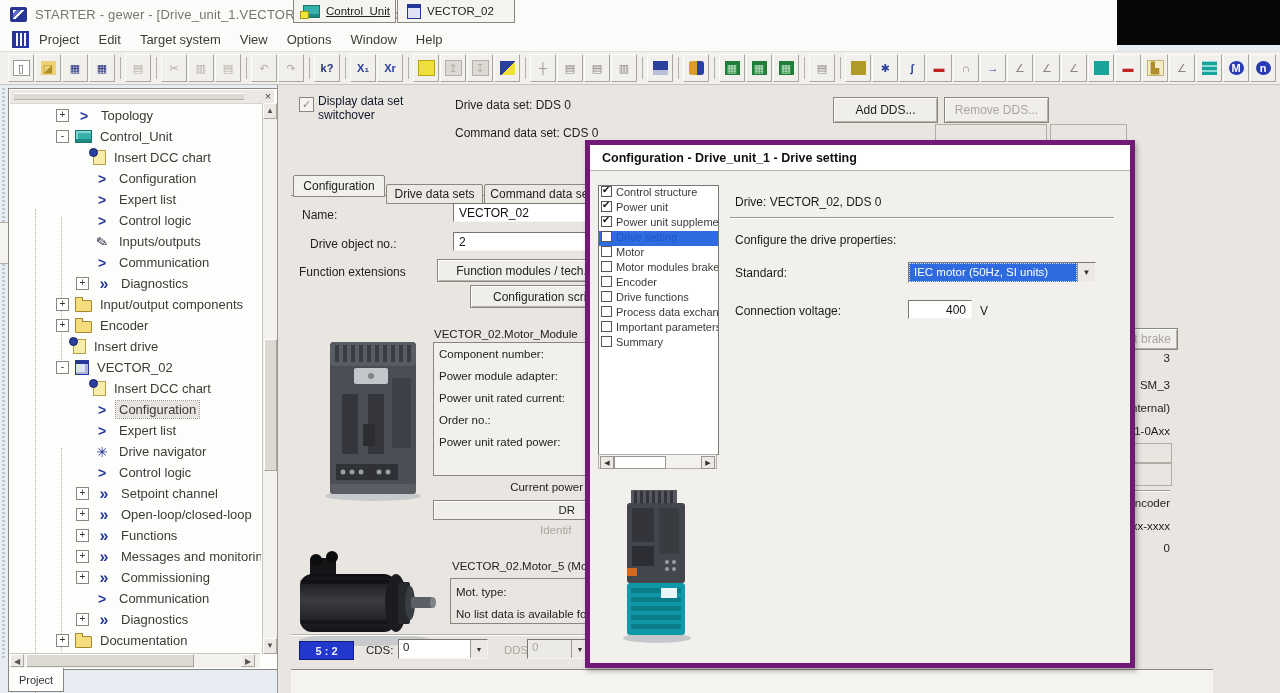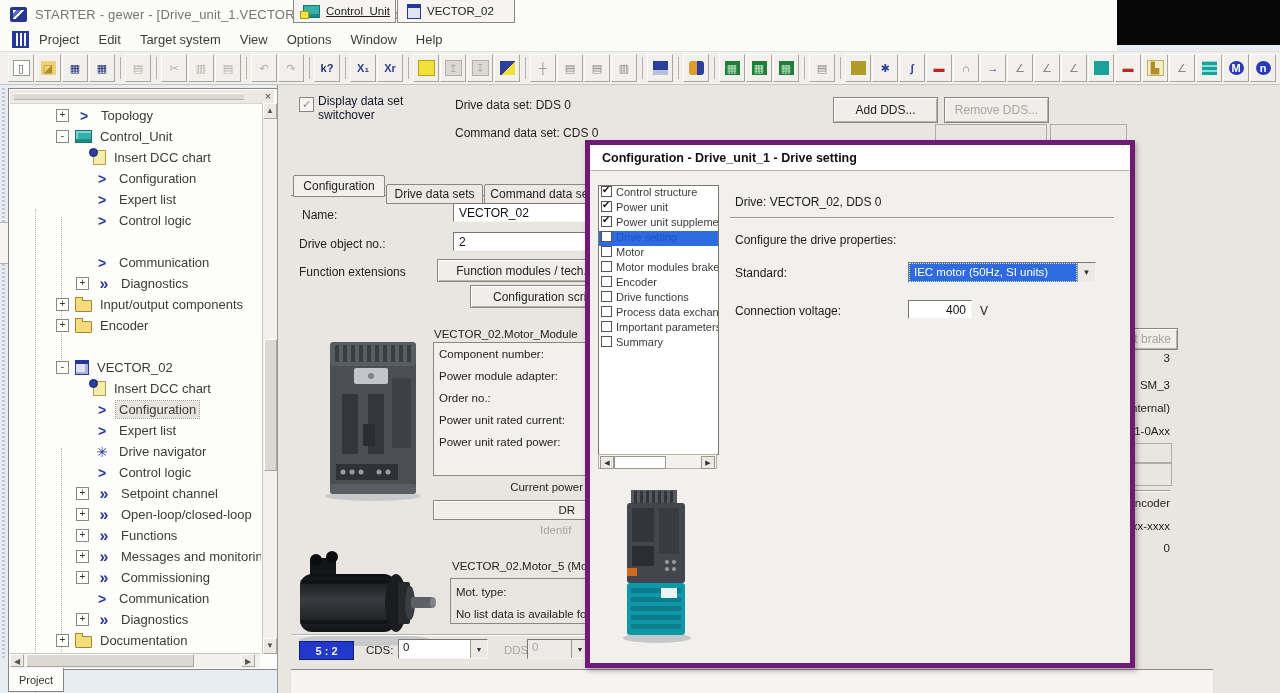--- a/index.html
+++ b/index.html
@@ -311,39 +311,49 @@
     <div class="trow" style="top:100px;padding-left:65px">
         <span class="expsp"></span>
         <span class="tic chev"></span>
         <span class="tlabel">Expert list</span>
       </div>
     <div class="trow" style="top:121px;padding-left:65px">
         <span class="expsp"></span>
         <span class="tic chev"></span>
         <span class="tlabel">Control logic</span>
       </div>
+    <div class="trow" style="top:142px;padding-left:65px">
+        <span class="expsp"></span>
+        <span class="tic io"></span>
+        <span class="tlabel">Inputs/outputs</span>
+      </div>
     <div class="trow" style="top:163px;padding-left:65px">
         <span class="expsp"></span>
         <span class="tic chev"></span>
         <span class="tlabel">Communication</span>
       </div>
     <div class="trow" style="top:184px;padding-left:65px">
         <span class="exp">+</span>
         <span class="tic dchev"></span>
         <span class="tlabel">Diagnostics</span>
       </div>
     <div class="trow" style="top:205px;padding-left:45px">
         <span class="exp">+</span>
         <span class="tic folder"></span>
         <span class="tlabel">Input/output components</span>
       </div>
     <div class="trow" style="top:226px;padding-left:45px">
         <span class="exp">+</span>
         <span class="tic folder"></span>
         <span class="tlabel">Encoder</span>
+      </div>
+    <div class="trow" style="top:247px;padding-left:45px">
+        <span class="expsp"></span>
+        <span class="tic dcc"></span>
+        <span class="tlabel">Insert drive</span>
       </div>
     <div class="trow" style="top:268px;padding-left:45px">
         <span class="exp">-</span>
         <span class="tic drv"></span>
         <span class="tlabel">VECTOR_02</span>
       </div>
     <div class="trow" style="top:289px;padding-left:65px">
         <span class="expsp"></span>
         <span class="tic dcc"></span>
         <span class="tlabel">Insert DCC chart</span>
@@ -433,32 +443,32 @@
   <div class="ghost" style="left:935px;top:124px;width:110px;height:16px"></div>
   <div class="ghost" style="left:1050px;top:124px;width:75px;height:16px"></div>
 
   <div class="abs" style="left:291px;top:195px;width:294px;height:1px;background:#8a8780"></div>
   <div class="mtab active" style="left:293px;width:92px">Configuration</div>
   <div class="mtab" style="left:386px;width:97px">Drive data sets</div>
   <div class="mtab" style="left:484px;width:120px">Command data sets</div>
 
   <div class="lbl" style="left:302px;top:208px">Name:</div>
   <input class="inp abs" style="left: 453px; top: 203px; width: 161px; height: 19px;" readonly="" value="VECTOR_02">
-  <div class="lbl" style="left:299px;top:237px">Drive object no.:</div>
+  <div class="lbl" style="left:310px;top:237px">Drive object no.:</div>
   <input class="inp abs" style="left: 453px; top: 232px; width: 161px; height: 19px;" readonly="" value="2">
   <div class="lbl" style="left:299px;top:265px">Function extensions</div>
   <div class="btn s11" style="left:437px;top:259px;width:177px;height:21px">Function modules / tech. p</div>
   <div class="btn s11" style="left:470px;top:285px;width:144px;height:21px">Configuration scrip</div>
 
   <div class="lbl s11" style="left:434px;top:328px;width:151px;overflow:hidden">VECTOR_02.Motor_Module</div>
   <div class="box" style="left:433px;top:342px;width:182px;height:134px;background:#f2f0ec">
     <div class="mrow">Component number:</div>
     <div class="mrow">Power module adapter:</div>
+    <div class="mrow">Power unit rated current:</div>
     <div class="mrow">Order no.:</div>
-    <div class="mrow">Power unit rated current:</div>
     <div class="mrow">Power unit rated power:</div>
   </div>
   <div class="lbl s11" style="left:433px;top:481px;width:150px;text-align:right">Current power</div>
   <div class="box" style="left:433px;top:500px;width:181px;height:20px;background:#f0eeea;box-shadow:inset 1px 1px 0 #fff">
     <div class="mrow" style="text-align:right;padding-right:38px;height:18px;line-height:18px">DR</div>
   </div>
   <div class="lbl s11" style="left:540px;top:524px;color:#a9a6a0">Identif</div>
 
   <div class="abs" style="left:316px;top:336px">
     <svg width="114" height="168" viewBox="0 0 114 168">

